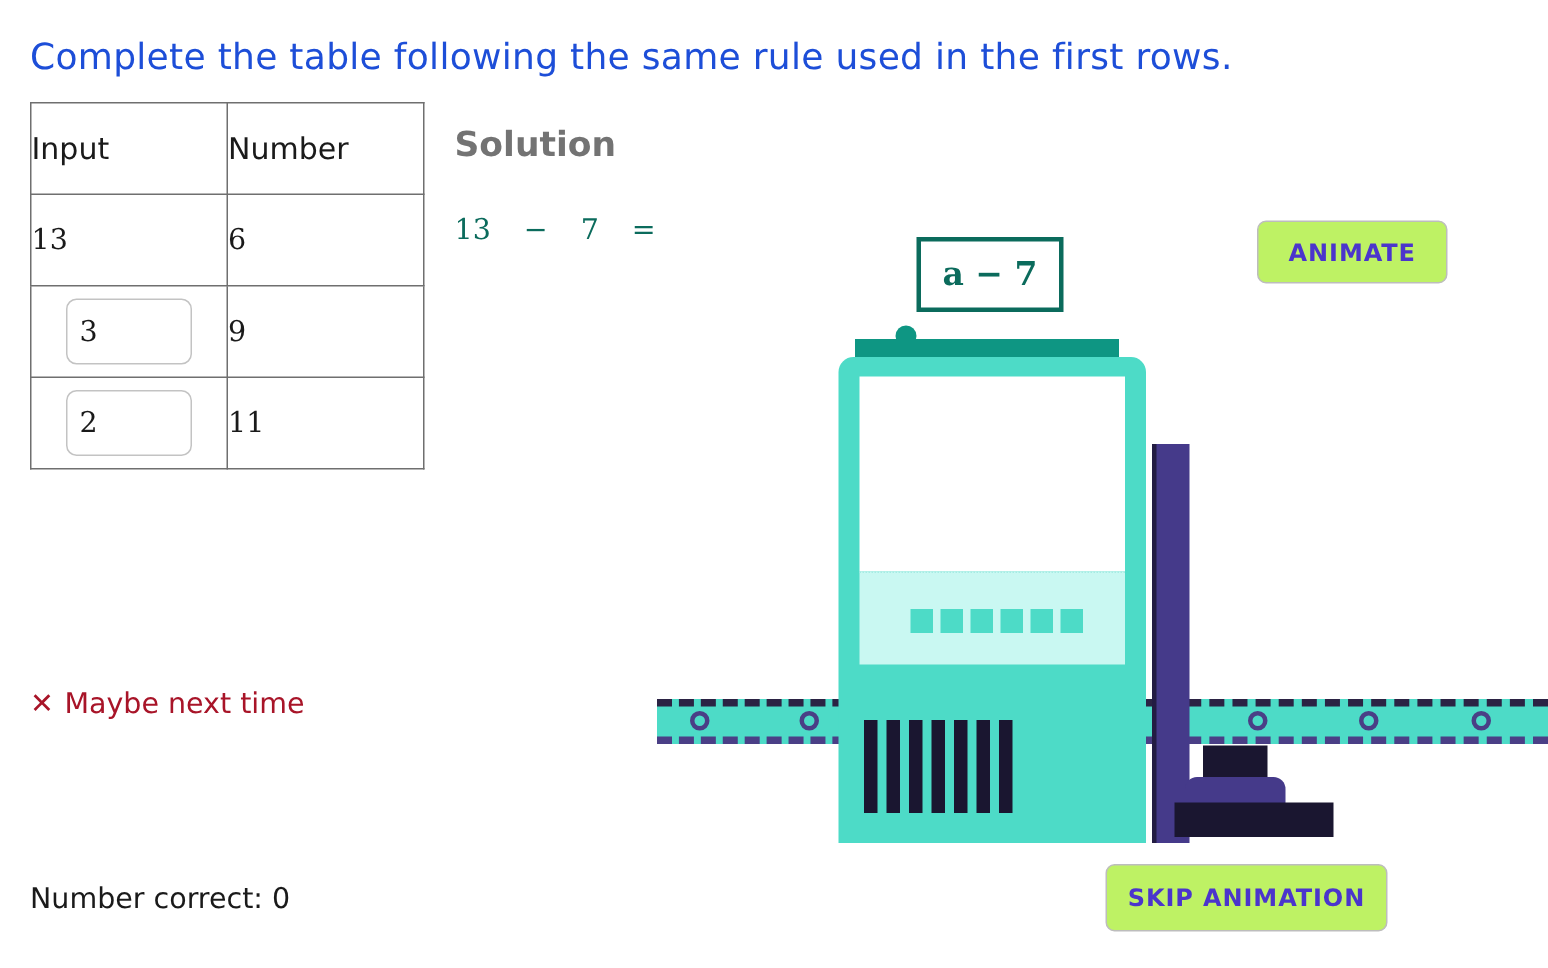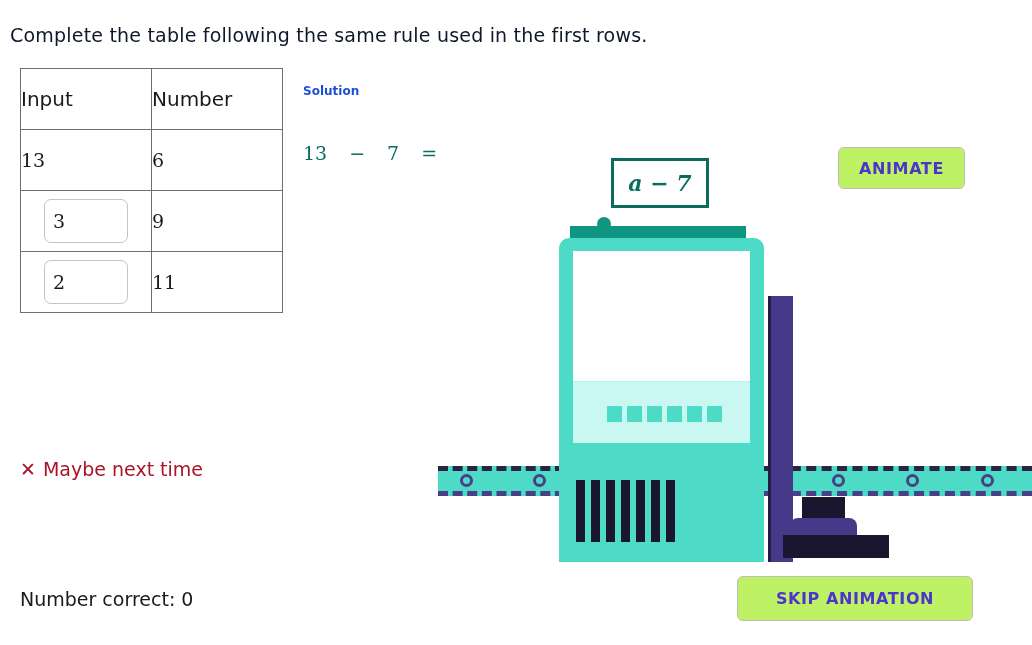--- a/index.html
+++ b/index.html
@@ -11,25 +11,25 @@
     height: 645px;
     background: #ffffff;
     font-family: "DejaVu Sans", sans-serif;
     position: relative;
     overflow: hidden;
   }
 
   
   .prompt {
     position: absolute;
-    left: 10px;
+    left: 20px;
     top: 24px;
     font-family: "DejaVu Sans", sans-serif;
-    font-size: 19px;
-    color: #0f172a;
+    font-size: 24px;
+    color: #1d4ed8;
     letter-spacing: 0.2px;
     white-space: nowrap;
   }
 
   
   .io-table {
     position: absolute;
     left: 20px;
     top: 68px;
     border-collapse: collapse;
@@ -106,22 +106,22 @@
     white-space: nowrap;
   }
 
   
   .solution-title {
     position: absolute;
     left: 303px;
     top: 84px;
     font-family: "DejaVu Sans", sans-serif;
     font-weight: bold;
-    font-size: 12px;
-    color: #1d4ed8;
+    font-size: 23px;
+    color: #737373;
   }
   .solution-eq {
     position: absolute;
     left: 303px;
     top: 142px;
     font-family: "DejaVu Serif", serif;
     font-size: 19px;
     color: #0b6b5c;
     display: flex;
     align-items: baseline;
@@ -148,38 +148,37 @@
   }
   .btn-animate {
     left: 838px;
     top: 147px;
     width: 127px;
     height: 42px;
   }
   .btn-skip {
     left: 737px;
     top: 576px;
-    width: 236px;
+    width: 188px;
     height: 45px;
   }
 
   
   .formula-box {
     position: absolute;
     left: 611px;
     top: 158px;
     width: 98px;
     height: 50px;
     border: 3px solid #0b6b5c;
     background: #ffffff;
     display: flex;
     align-items: center;
     justify-content: center;
     font-family: "DejaVu Serif", serif;
-    font-style: italic;
     font-weight: bold;
     font-size: 22px;
     color: #0b6b5c;
     box-sizing: border-box;
   }
 
   
   .scene {
     position: absolute;
     left: 0;

